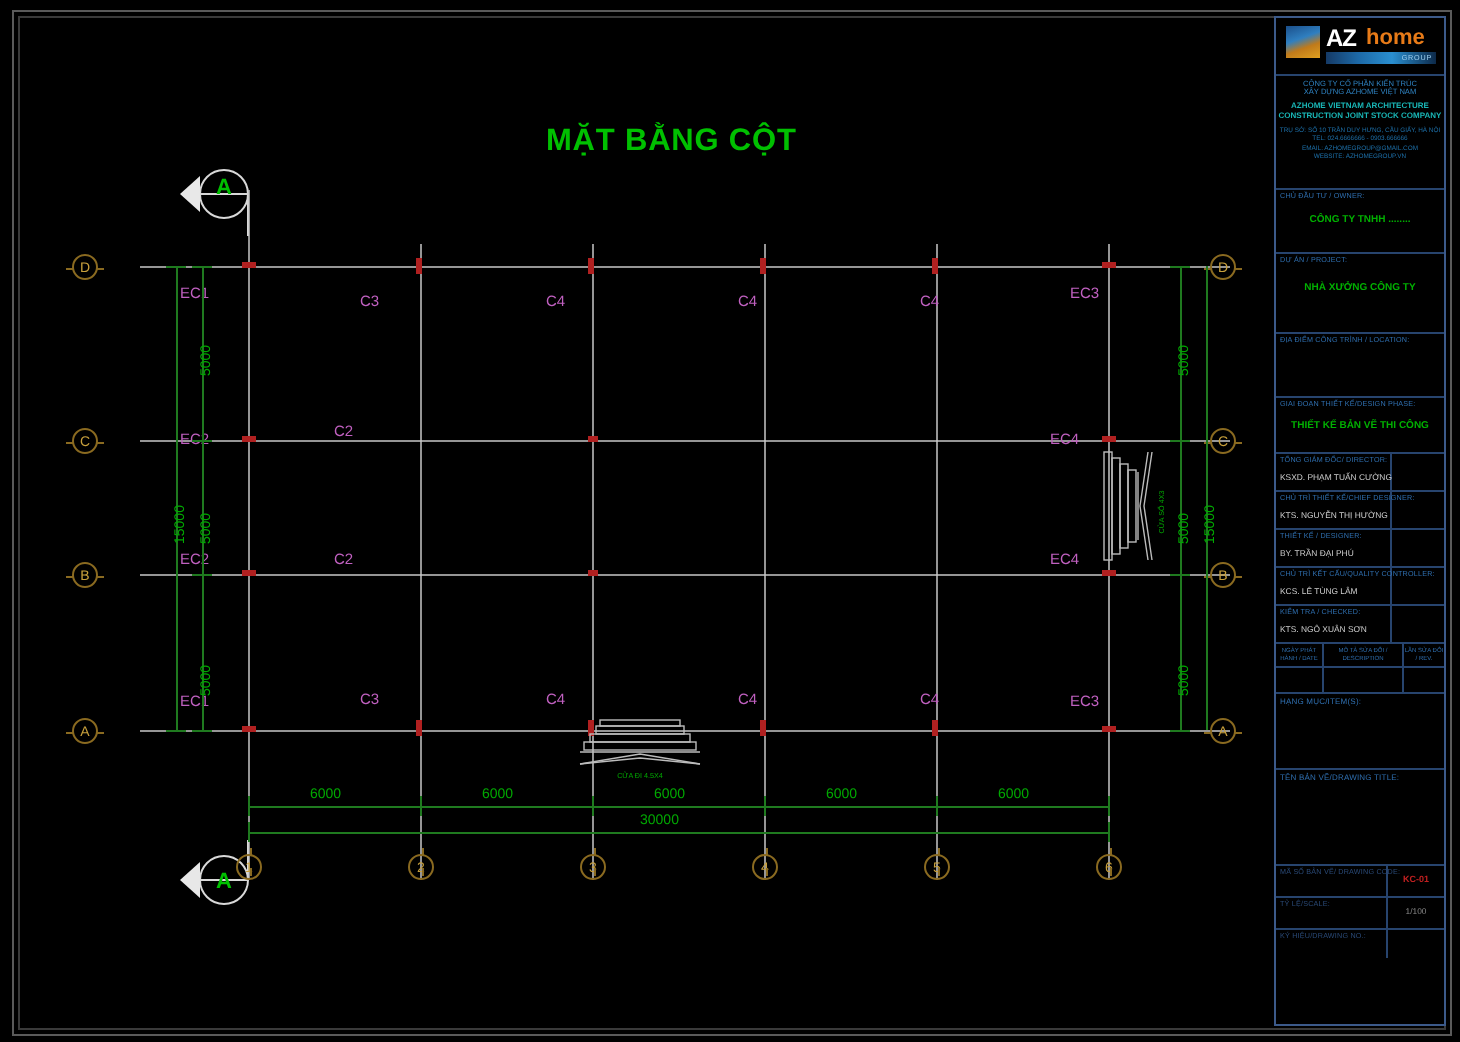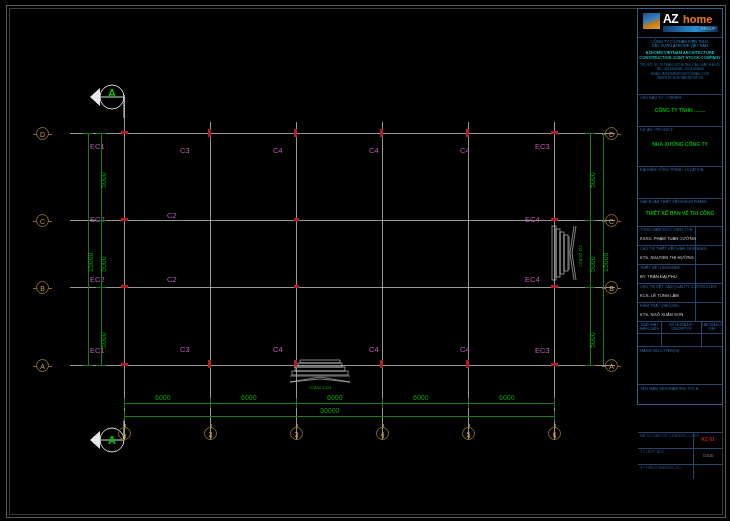--- a/index.html
+++ b/index.html
@@ -27,21 +27,21 @@
   .collabel{position:absolute;color:#c060c0;font-size:7.5px;white-space:nowrap;}
   .dimtxt{position:absolute;color:#00a800;font-size:7px;white-space:nowrap;}
   .dimtxt.v{transform-origin:0 0;transform:rotate(-90deg);}
 
   .colmark{position:absolute;background:#b02020;}
 
   
   .secmark{position:absolute;width:30px;height:30px;}
 
   
-  .tb{position:absolute;left:637px;top:8px;width:86px;height:397px;border:1px solid #3c5a8a;box-sizing:border-box;}
+  .tb{position:absolute;left:637px;top:8px;width:86px;height:505px;border:1px solid #3c5a8a;box-sizing:border-box;}
   .tb-row{border-bottom:1px solid #27446e;box-sizing:border-box;position:relative;}
   .lbl{color:#2f6fb0;font-size:3.6px;letter-spacing:.1px;display:block;padding:1px 2px 0 2px;white-space:nowrap;}
   .val-green{color:#00b000;font-size:5px;font-weight:bold;text-align:center;display:block;white-space:nowrap;}
   .val-cyan{color:#19b6b6;font-size:4px;font-weight:bold;text-align:center;display:block;white-space:nowrap;}
   .val-wh{color:#cfcfcf;font-size:4.2px;display:block;padding:0 2px;white-space:nowrap;}
   .val-red{color:#c02020;font-size:4.5px;font-weight:bold;text-align:center;display:block;}
 
   .logo{position:absolute;left:0;top:0;width:84px;height:28px;}
   .logo-img{position:absolute;left:5px;top:4px;width:17px;height:16px;
      background:linear-gradient(160deg,#1b4f8a 0%,#2f7fc0 40%,#c07a1a 65%,#e0a020 100%);}
@@ -59,20 +59,21 @@
   .door-detail{position:absolute;}
 </style>
 </head>
 <body>
 
 <div id="root">
 
   <div class="sheet-border"></div>
   <div class="sheet-border2"></div>
 
+  <div class="title-main" style="left:273px;top:62px;">MẶT BẰNG CỘT</div>
 
   <svg class="secmark" style="left:88px;top:80px;width:42px;height:42px;">
     <circle cx="24" cy="17" r="12" fill="none" stroke="#d8d8d8" stroke-width="1"></circle>
     <line x1="12" y1="17" x2="36" y2="17" stroke="#d8d8d8" stroke-width="1"></line>
     <polygon points="12,8 12,26 2,17" fill="#e8e8e8"></polygon>
     <line x1="36" y1="17" x2="36" y2="38" stroke="#d8d8d8" stroke-width="1"></line>
     <text x="24" y="17" fill="#00c000" font-size="11" font-family="Liberation Sans" text-anchor="middle" font-weight="bold">A</text>
   </svg>
 
   <svg class="secmark" style="left:88px;top:418px;width:42px;height:42px;">

